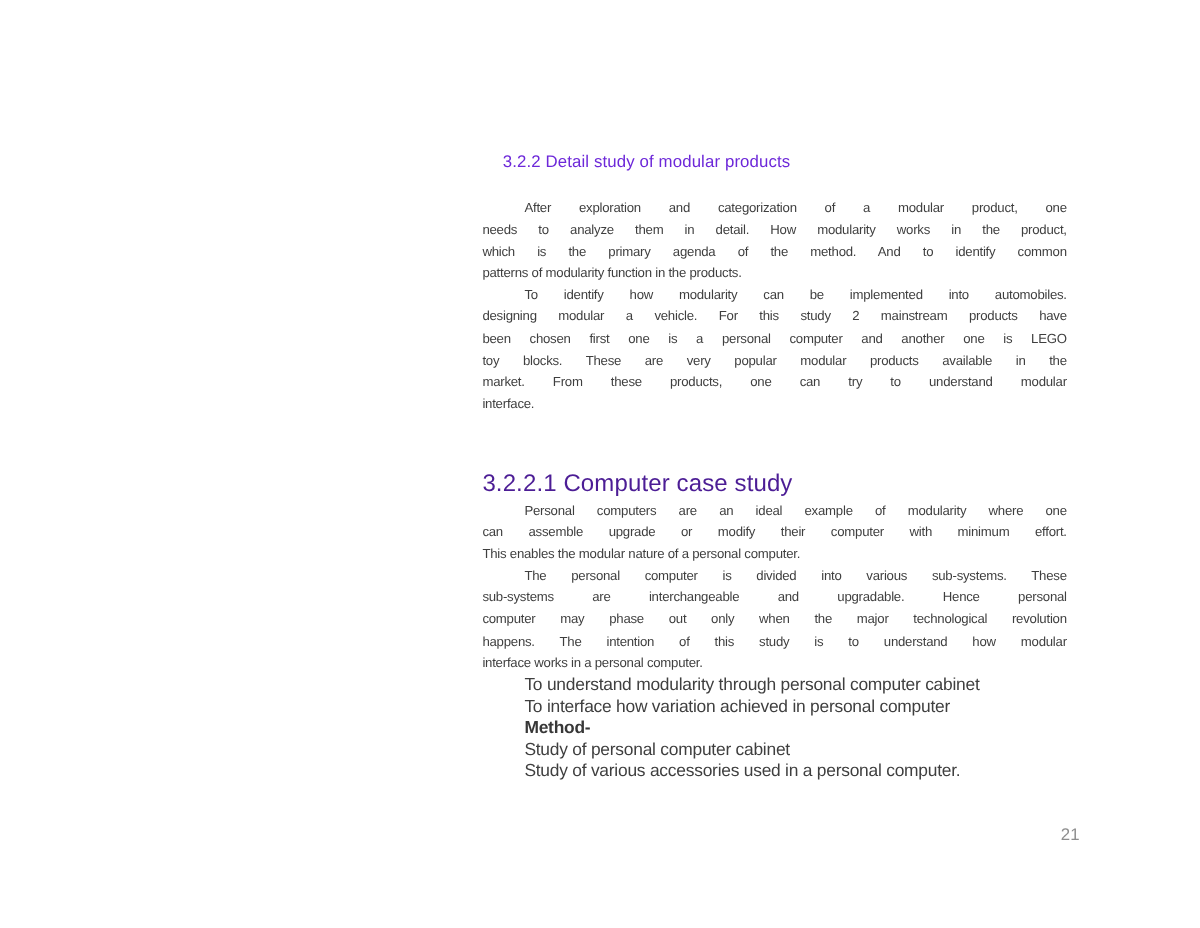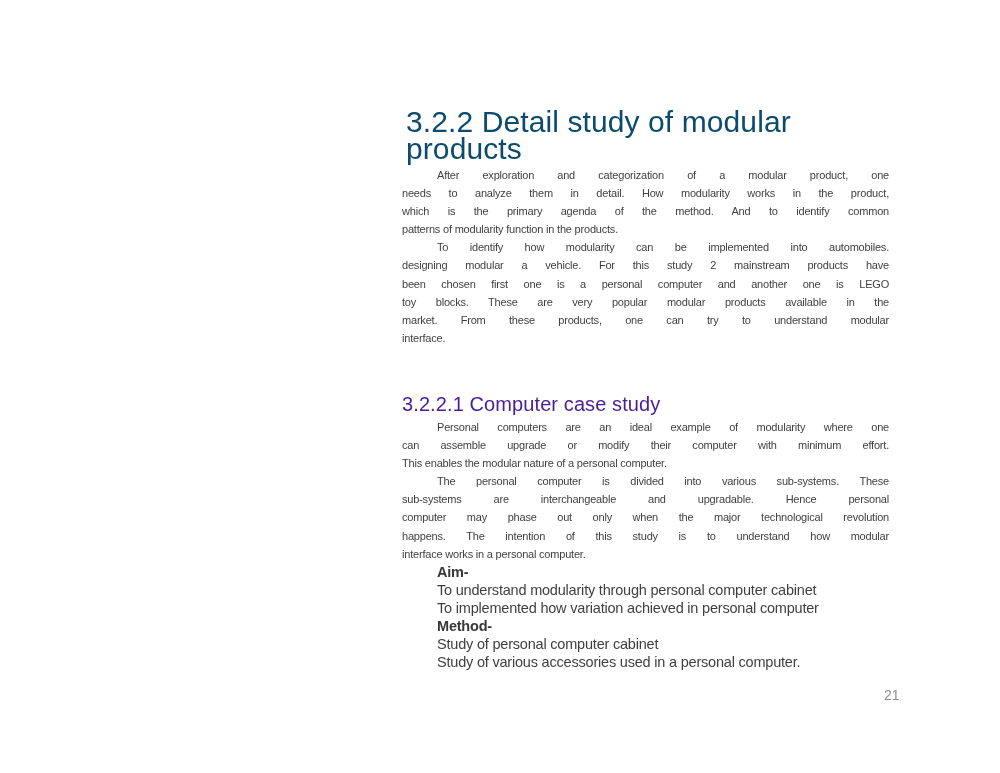--- a/index.html
+++ b/index.html
@@ -17,25 +17,25 @@
     overflow: hidden;
   }
   .textblock {
     position: absolute;
     left: 402px;
     top: 104px;
     width: 487px;
     color: #3f3f3f;
   }
   .heading-1 {
-    margin: 4px;
-    font-size: 30px;
+    margin: 17px;
+    font-size: 14px;
     font-weight: 400;
     line-height: 27px;
-    color: #0c4a6e;
+    color: #6d28d9;
     letter-spacing: 0.1px;
   }
   .heading-2 {
     margin: 44px 0 0 0;
     font-size: 20px;
     font-weight: 400;
     line-height: 27px;
     color: #4c1d95;
     letter-spacing: 0.1px;
   }
@@ -90,23 +90,22 @@
     <div class="line first">Personal computers are an ideal example of modularity where one</div>
     <div class="line">can assemble upgrade or modify their computer with minimum effort.</div>
     <div class="line last">This enables the modular nature of a personal computer.</div>
 
     <div class="line first">The personal computer is divided into various sub-systems. These</div>
     <div class="line">sub-systems are interchangeable and upgradable. Hence personal</div>
     <div class="line">computer may phase out only when the major technological revolution</div>
     <div class="line">happens. The intention of this study is to understand how modular</div>
     <div class="line last">interface works in a personal computer.</div>
 
-    <div class="plain label">Aim-</div>
     <div class="plain">To understand modularity through personal computer cabinet</div>
-    <div class="plain">To implemented how variation achieved in personal computer</div>
+    <div class="plain">To interface how variation achieved in personal computer</div>
     <div class="plain label">Method-</div>
     <div class="plain">Study of personal computer cabinet</div>
     <div class="plain">Study of various accessories used in a personal computer.</div>
 
   </div>
 
   <div class="pagenum">21</div>
 </div>
 
 </body></html>

